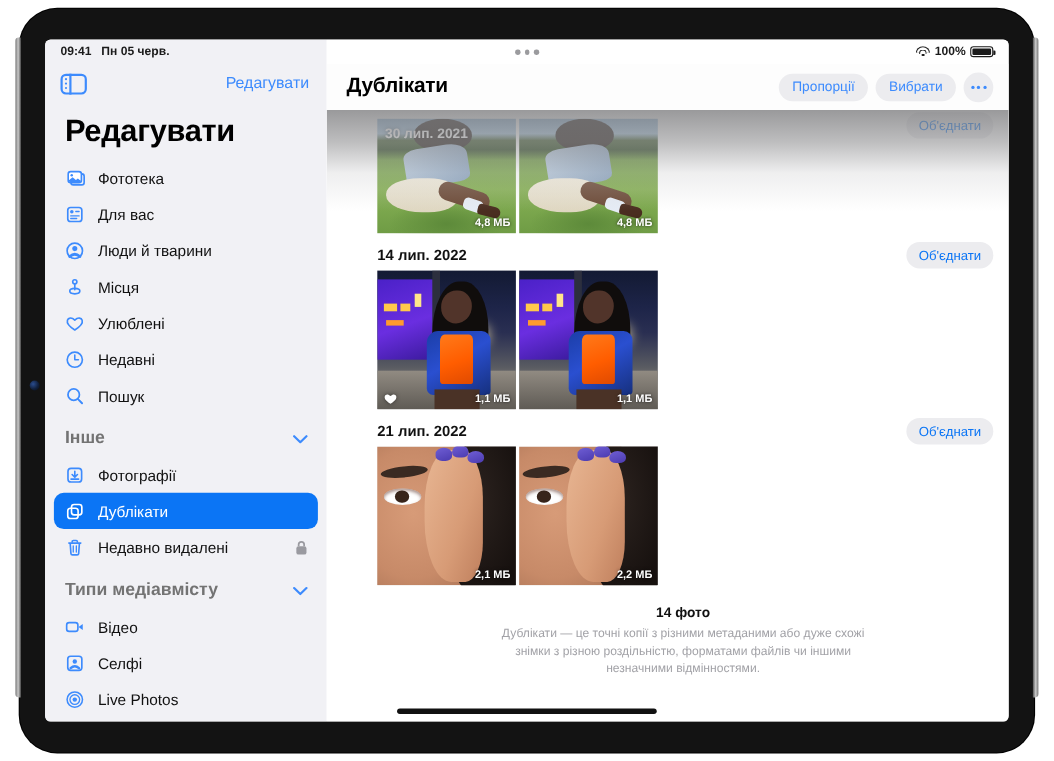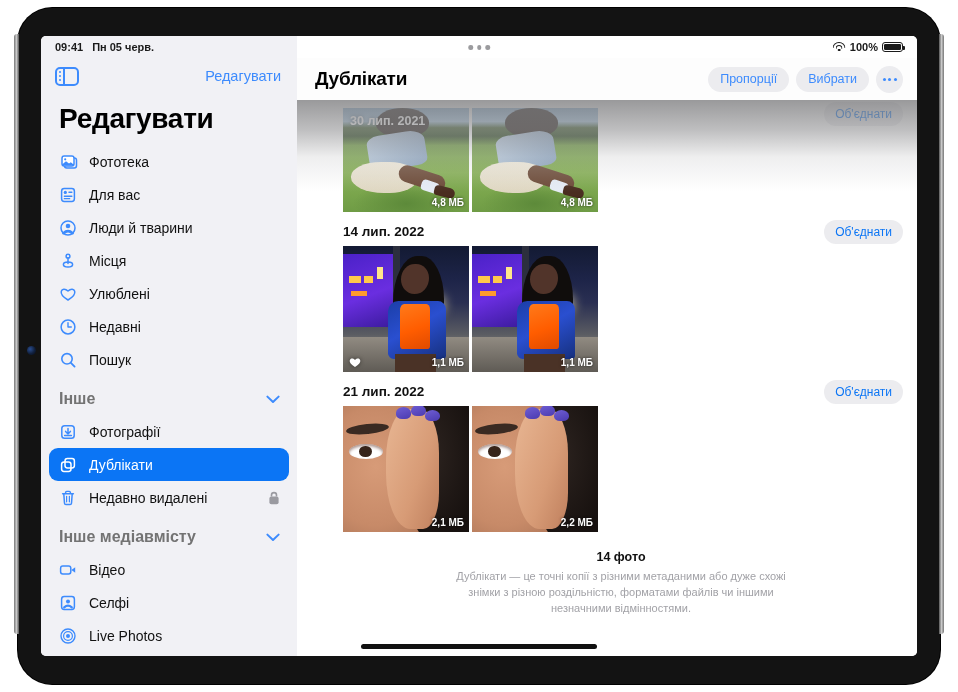--- a/index.html
+++ b/index.html
@@ -421,21 +421,21 @@
             <path d="M8.6 8.3 V13.8 M11.4 8.3 V13.8" stroke="#3d8bfd" stroke-width="1.2" stroke-linecap="round"></path>
           </svg>
           <span>Недавно видалені</span>
           <svg class="lock-ic" viewBox="0 0 12 14">
             <rect x="1.4" y="5.6" width="9.2" height="7.6" rx="2" fill="#9a9aa0"></rect>
             <path d="M3.5 5.6 V4 Q3.5 1.6 6 1.6 Q8.5 1.6 8.5 4 V5.6" stroke="#9a9aa0" stroke-width="1.6" fill="none"></path>
           </svg>
         </div>
 
         <div class="sb-head">
-          <span>Інше медіавмісту</span>
+          <span>Типи медіавмісту</span>
           <svg class="chev" width="14" height="9" viewBox="0 0 14 9">
             <path d="M1.4 1.6 L7 7 L12.6 1.6" stroke="#3d8bfd" stroke-width="2" fill="none" stroke-linecap="round" stroke-linejoin="round"></path>
           </svg>
         </div>
 
         <div class="sb-row">
           <svg class="ic" viewBox="0 0 20 20" fill="none">
             <rect x="2.6" y="6" width="10.2" height="8" rx="2.2" stroke="#3d8bfd" stroke-width="1.5"></rect>
             <path d="M13.4 10 L17.2 7.2 V12.8 Z" fill="#3d8bfd"></path>
           </svg>

